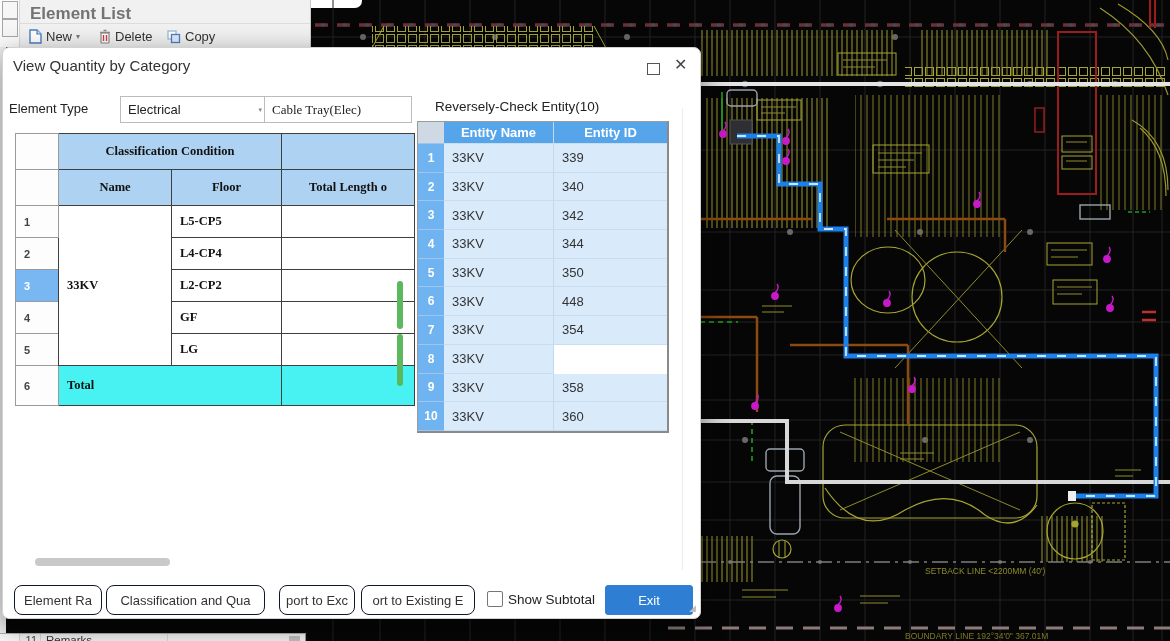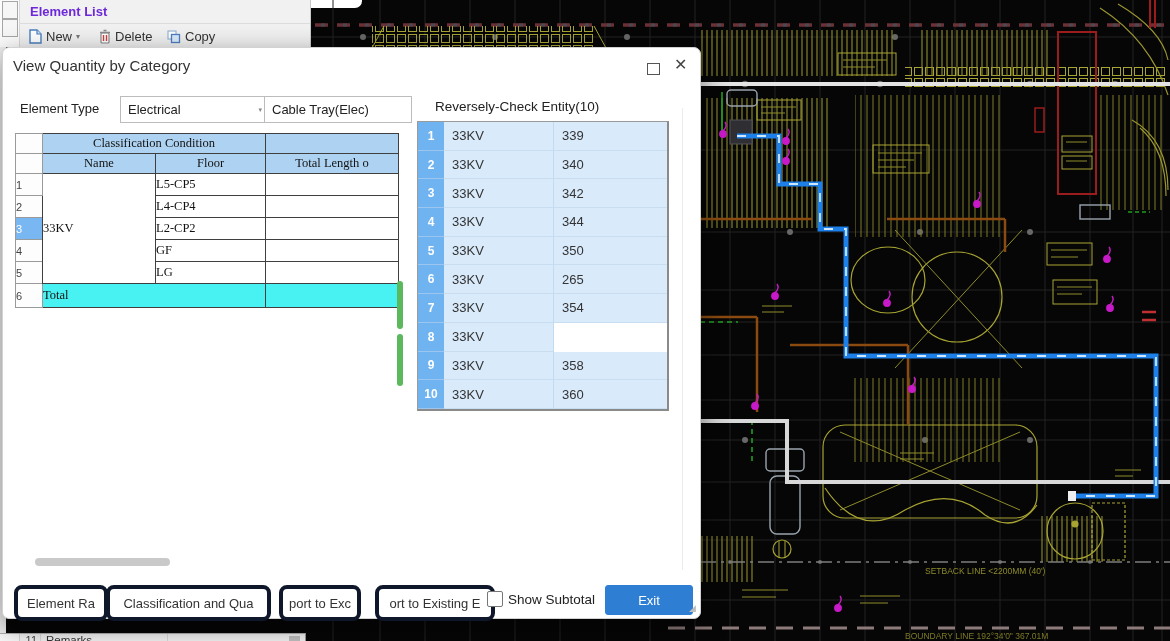--- a/index.html
+++ b/index.html
@@ -7,21 +7,21 @@
        font-family:"Liberation Sans",sans-serif;}
   .abs{position:absolute;}
   
   #cad{left:0;top:0;z-index:0;}
   
   .underlay{left:0;top:0;width:6px;height:641px;background:#efefef;z-index:1;}
   .panel-top{left:0;top:0;width:310px;height:47px;background:#f1f1f1;z-index:2;
              border-right:1px solid #c9c9c9;}
   .pt-gutter{left:0;top:0;width:19px;height:47px;background:#fbfbfb;border-right:1px solid #d7d7d7;}
   .pt-sq{left:2px;width:14px;height:16px;background:#f6f6f6;border:1px solid #a6a6a6;}
-  .pt-title{left:30px;top:4px;font-size:13px;font-weight:bold;color:#6d28d9;}
+  .pt-title{left:30px;top:4px;font-size:17px;font-weight:bold;color:#737373;}
   .pt-divider{left:19px;top:23px;width:291px;height:1px;background:#dcdcdc;}
   .tb-item{top:27px;height:19px;display:flex;align-items:center;gap:4px;font-size:13px;color:#333;cursor:default;}
   .caret{font-size:8px;color:#777;}
   
   .panel-bottom{left:0;top:633px;width:305px;height:24px;background:#f3f3f3;z-index:2;
                 border-top:1px solid #b0b0b0;border-right:1px solid #9a9a9a;}
   .pb-gutter{left:0;top:0;width:19px;height:24px;background:#fbfbfb;border-right:1px solid #d7d7d7;}
   .pb-num{width:16px;text-align:right;font-size:11px;color:#444;}
   .pb-text{font-size:11.5px;color:#333;}
   .pb-vline{top:0;width:1px;height:24px;background:#dadada;}
@@ -34,22 +34,22 @@
   .dlg-title{left:10px;top:9px;font-size:15px;color:#333;}
   .win-max{left:644px;top:15px;width:11px;height:10px;border:1.6px solid #555;cursor:pointer;}
   .win-close{left:671px;top:7px;font-size:16px;color:#444;cursor:pointer;}
   .lbl{font-size:13px;color:#222;}
   .combo{height:25px;border:1px solid #bcbcbc;background:#fff;display:flex;align-items:center;
          padding-left:7px;font-size:13px;color:#222;}
   .combo .cbo-caret{position:absolute;right:3px;font-size:7px;color:#888;}
   
   table.qt{border-collapse:collapse;font-family:"Liberation Serif",serif;font-size:12.5px;color:#111;
            table-layout:fixed;}
-  table.qt td,table.qt th{border:1px solid #3f3f3f;padding:0;overflow:hidden;
-           white-space:nowrap;font-weight:normal;}
+  table.qt td,table.qt th{border:1px solid #3f3f3f;padding:8px;overflow:hidden;
+           white-space:nowrap;font-weight:bold;}
   table.qt .hd{background:#aed3f2;height:19px;}
   table.qt .gut{border-color:#9a9a9a;background:#fdfdfd;font-family:"Liberation Sans",sans-serif;
            font-size:11px;color:#444;width:26px;}
   table.qt .gut.sel{background:#79b7f2;color:#fff;}
   table.qt .dr{height:22px;background:#fff;}
   table.qt .total{background:#49f2f2;height:23px;margin-top:32px;}
   .greenbar{width:6px;background:#5cb85c;border-radius:3px;}
   
   .ent-title{left:432px;top:51px;font-size:13.5px;color:#222;}
   .ent{left:414px;top:73px;width:249px;border-left:1px solid #9a9a9a;border-top:1px solid #9a9a9a;
@@ -61,21 +61,21 @@
   .hd .c-num{background:#cfd9e4;}
   .c-name{width:110px;flex:none;background:#d9eafb;font-size:13px;color:#333;display:flex;
           align-items:center;padding-left:8px;box-sizing:border-box;
           border-bottom:1px solid #c9ddf1;border-right:1px solid #c3d9ef;}
   .c-id{width:113px;flex:none;background:#d9eafb;font-size:13px;color:#333;display:flex;
         align-items:center;padding-left:8px;box-sizing:border-box;border-bottom:1px solid #c9ddf1;}
   .hd .c-name,.hd .c-id{background:#56a5ea;color:#fff;font-weight:bold;justify-content:center;padding-left:0;}
   .vsep{left:679px;top:60px;width:1px;height:462px;background:#ececec;}
   .hthumb{left:32px;top:510px;width:135px;height:8px;background:#c9c9c9;border-radius:4px;}
   
-  .btn{height:28px;background:#fff;border:4px solid #0f172a;border-radius:8px;font-size:13px;color:#333;
+  .btn{height:28px;background:#fff;border:1px solid #0f172a;border-radius:8px;font-size:13px;color:#333;
        display:flex;align-items:center;justify-content:center;white-space:nowrap;overflow:hidden;cursor:pointer;}
   .btn-exit{height:28px;background:#2e7fd4;border:1px solid #2e7fd4;border-radius:3px;color:#fff;
        font-size:13px;display:flex;align-items:center;justify-content:center;cursor:pointer;}
   .chk{width:14px;height:14px;border:1px solid #767676;border-radius:2px;background:#fff;cursor:pointer;}
   .grip{left:686px;top:555px;font-size:9px;color:#bdbdbd;}
 </style>
 </head>
 <body>
 
 <svg id="cad" class="abs" width="1170" height="641" viewBox="0 0 1170 641">
@@ -284,26 +284,26 @@
   <div class="abs pb-check" style="left:46px;top:16px;"></div>
   <div class="abs pb-text" style="left:63px;top:14px;">Calculati</div>
   <div class="abs pb-scroll"></div>
 </div>
 
 <div class="abs dialog">
   <div class="abs dlg-title">View Quantity by Category</div>
   <div class="abs win-max"></div>
   <div class="abs win-close">✕</div>
 
-  <div class="abs lbl" style="left:17px;top:53px;">Element Type</div>
+  <div class="abs lbl" style="left:6px;top:53px;">Element Type</div>
   <div class="abs combo" style="left:117px;top:48px;width:137px;">
     <span>Electrical</span>
     <span class="cbo-caret">▾</span>
   </div>
-  <div class="abs combo" style="left:261px;top:48px;width:139px;">
+  <div class="abs combo" style="left:261px;top:48px;width:139px;font-family:Liberation Serif, serif;">
     <span>Cable Tray(Elec)</span>
   </div>
 
   <table class="qt abs" style="left:12px;top:85px;">
     <colgroup>
         <col style="width:26px">
         <col style="width:113px">
         <col style="width:110px">
         <col style="width:133px">
       </colgroup>
@@ -351,20 +351,25 @@
       <td class="total"></td>
     </tr>
   </tbody>
     </table>
 
   <div class="abs greenbar" style="left:394px;top:233px;height:48px;"></div>
   <div class="abs greenbar" style="left:394px;top:286px;height:52px;"></div>
 
   <div class="abs ent-title">Reversely-Check Entity(10)</div>
   <div class="abs ent">
+    <div class="ent-row hd">
+      <div class="c-num"></div>
+      <div class="c-name">Entity Name</div>
+      <div class="c-id">Entity ID</div>
+    </div>
     <div class="ent-row">
       <div class="c-num">1</div>
       <div class="c-name">33KV</div>
       <div class="c-id">339</div>
     </div>
     <div class="ent-row">
       <div class="c-num">2</div>
       <div class="c-name">33KV</div>
       <div class="c-id">340</div>
     </div>
@@ -379,21 +384,21 @@
       <div class="c-id">344</div>
     </div>
     <div class="ent-row">
       <div class="c-num">5</div>
       <div class="c-name">33KV</div>
       <div class="c-id">350</div>
     </div>
     <div class="ent-row">
       <div class="c-num">6</div>
       <div class="c-name">33KV</div>
-      <div class="c-id">265</div>
+      <div class="c-id">448</div>
     </div>
     <div class="ent-row">
       <div class="c-num">7</div>
       <div class="c-name">33KV</div>
       <div class="c-id">354</div>
     </div>
     <div class="ent-row">
       <div class="c-num">8</div>
       <div class="c-name">33KV</div>
     </div>
@@ -408,18 +413,18 @@
       <div class="c-id">360</div>
     </div>
   </div>
   <div class="abs vsep"></div>
 
   <div class="abs hthumb"></div>
 
   <div class="abs btn" style="left:11px;top:537px;width:86px;">Element Ra</div>
   <div class="abs btn" style="left:103px;top:537px;width:157px;">Classification and Qua</div>
   <div class="abs btn" style="left:276px;top:537px;width:74px;">port to Exc</div>
-  <div class="abs btn" style="left:372px;top:537px;width:112px;">ort to Existing E</div>
+  <div class="abs btn" style="left:358px;top:537px;width:112px;">ort to Existing E</div>
   <div class="abs chk" style="left:484px;top:543px;"></div>
   <div class="abs lbl" style="left:505px;top:544px;font-size:13.5px;">Show Subtotal</div>
   <div class="abs btn-exit" style="left:602px;top:537px;width:86px;">Exit</div>
   <div class="abs grip">◢</div>
 </div>
 
 </body></html>

